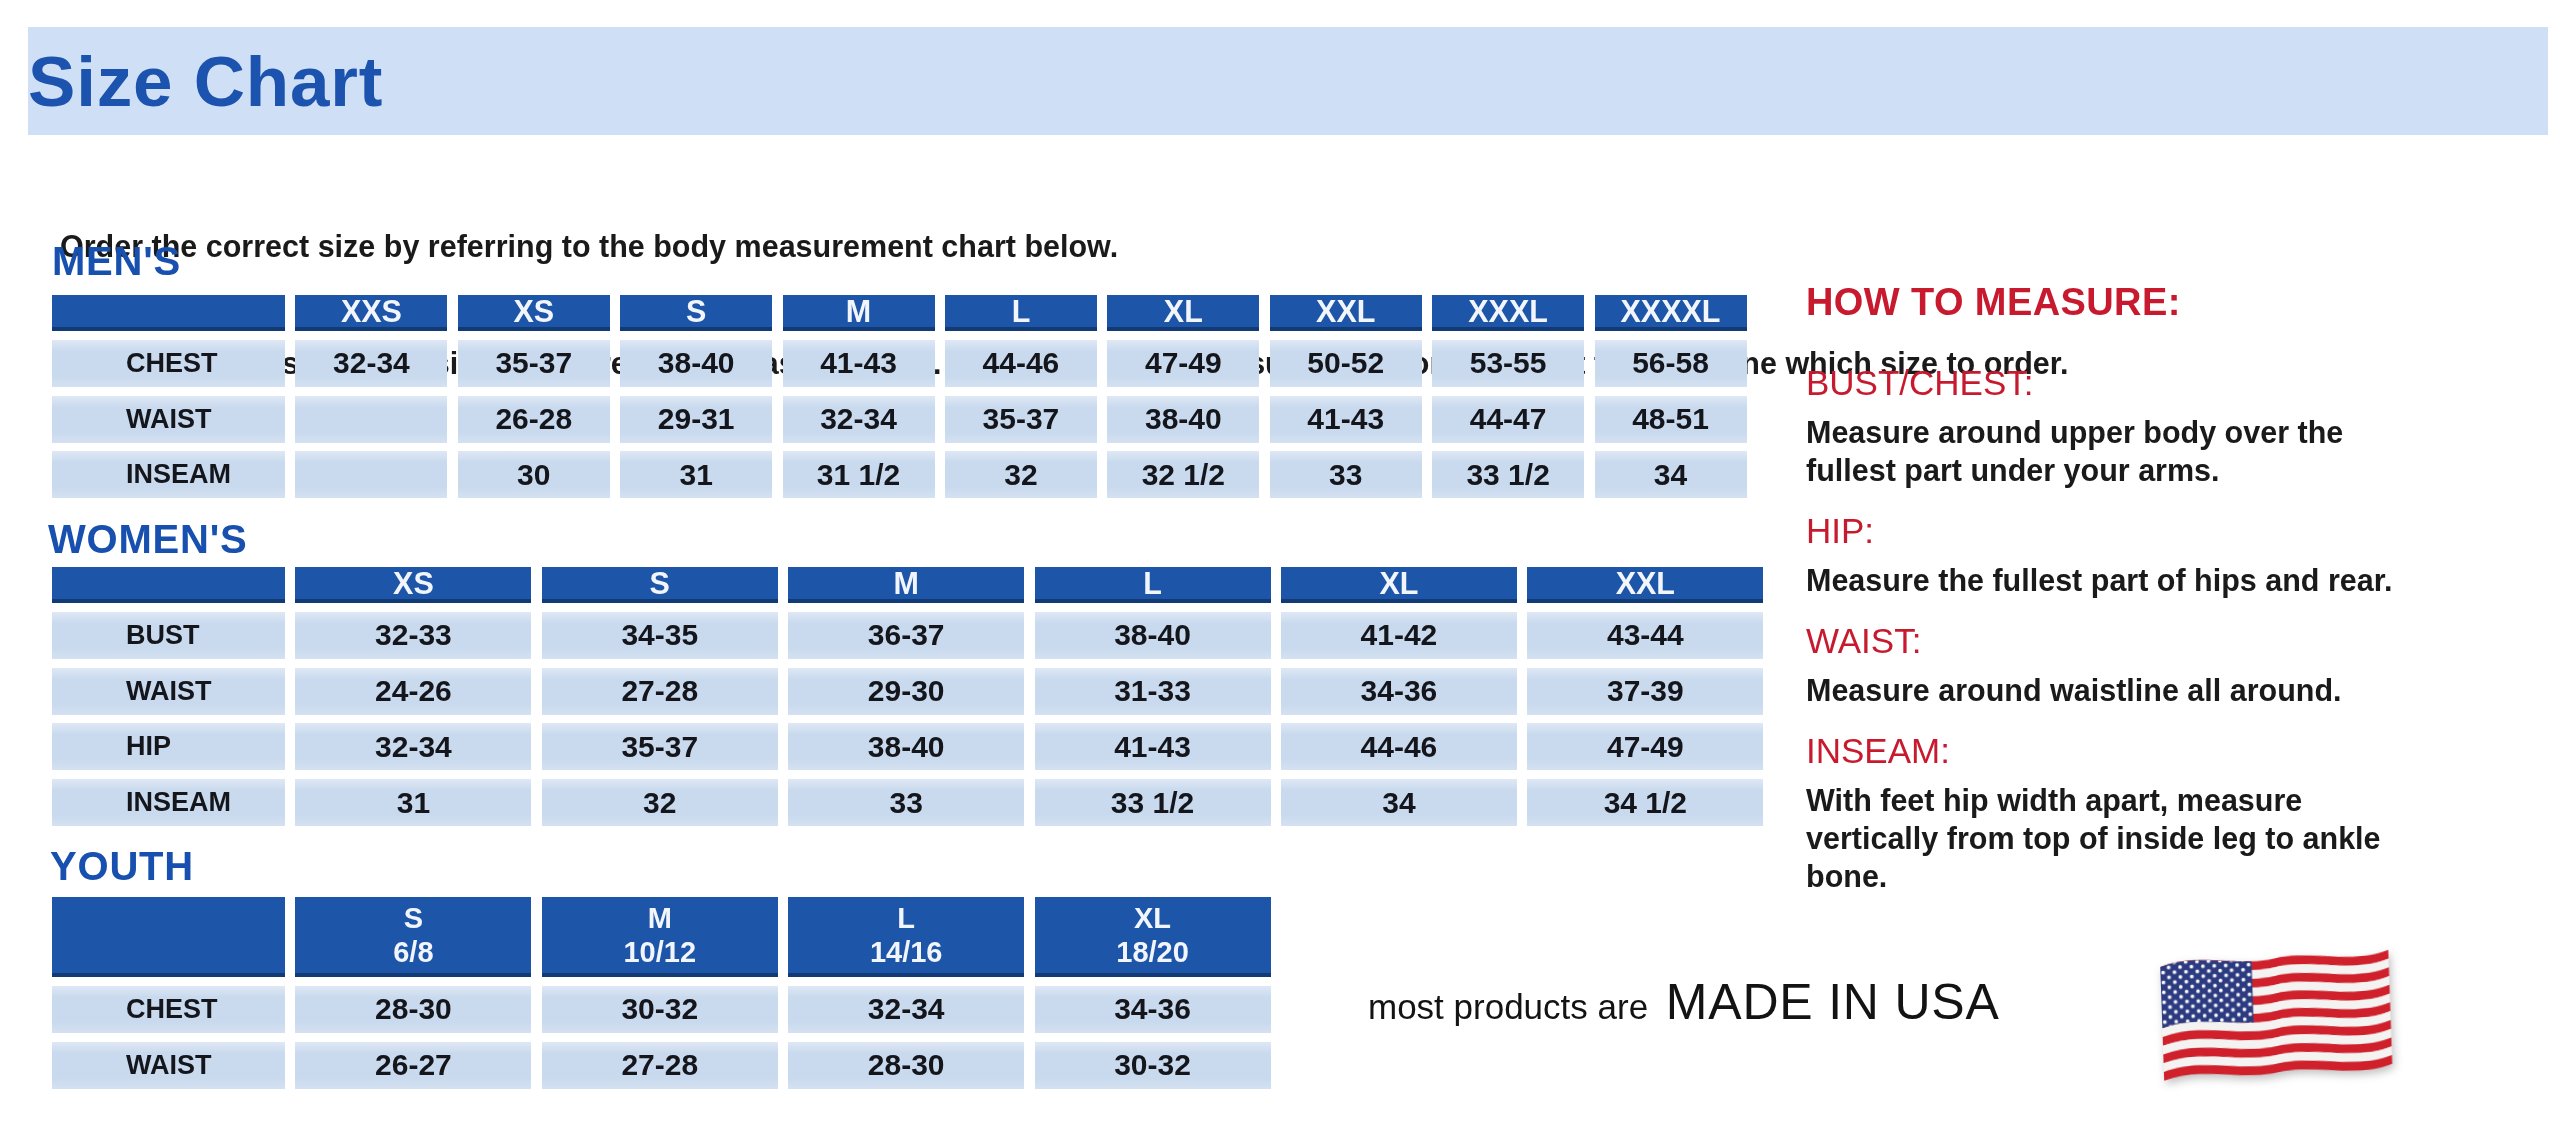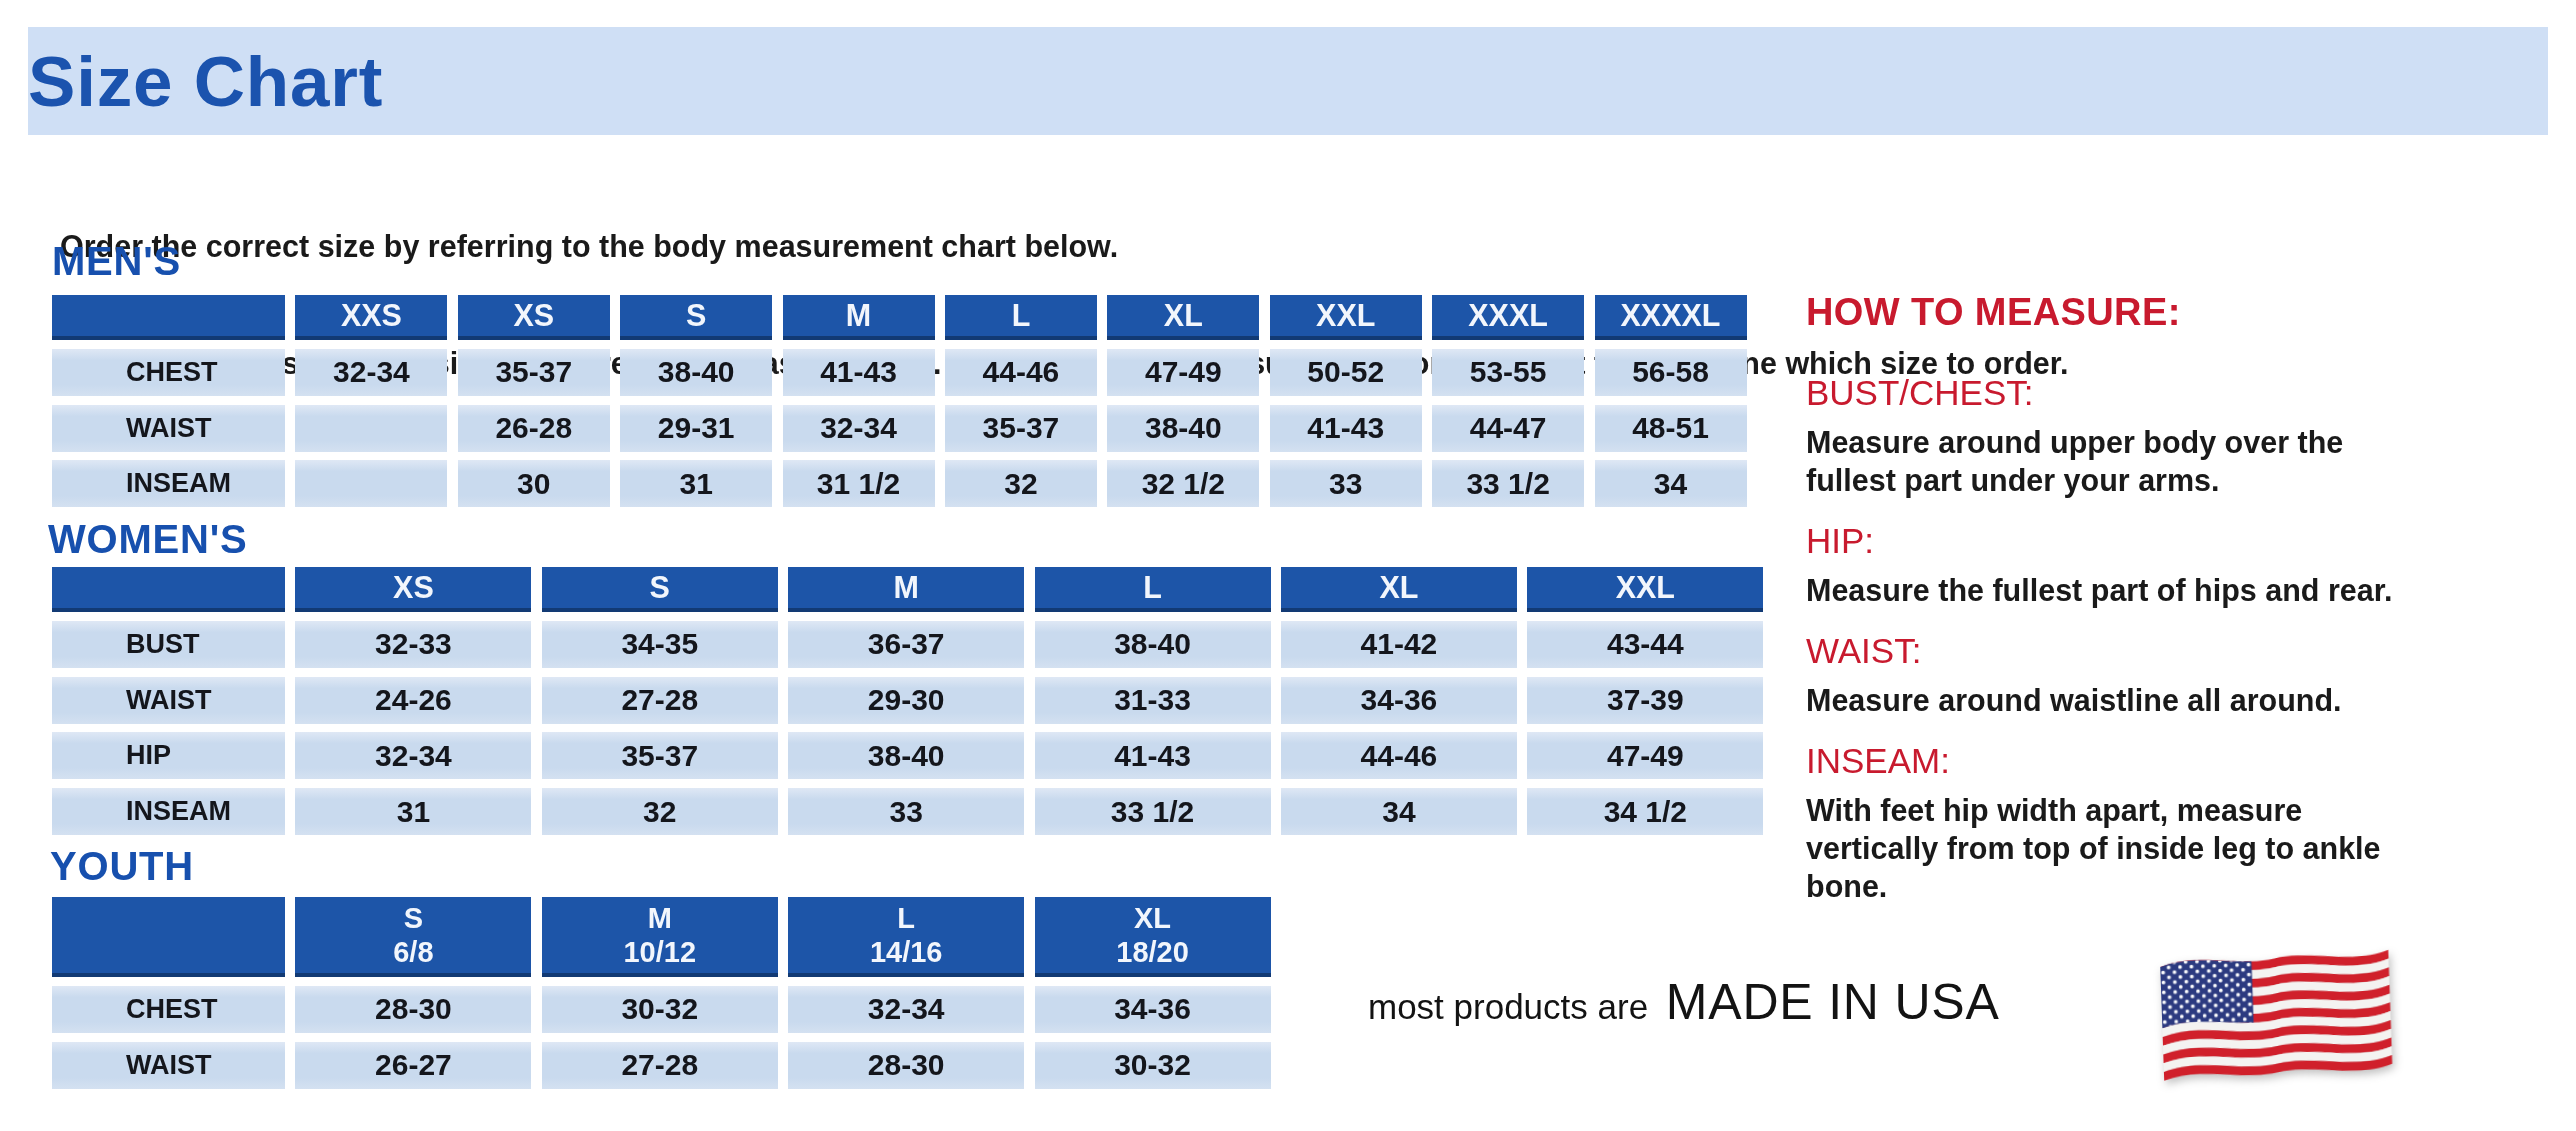--- a/index.html
+++ b/index.html
@@ -21,33 +21,33 @@
   .womens-title{left:48px;top:517px;}
   .youth-title{left:50px;top:844px;}
 
   
   .stable{position:absolute;display:flex;flex-direction:column;row-gap:8.8px;}
   .mens{left:52px;top:295px;--colw:152px;}
   .womens{left:52px;top:567px;--colw:236px;}
   .youth{left:52px;top:897px;--colw:236px;}
   .trow{display:flex;column-gap:10.4px;}
   .cell{box-sizing:border-box;flex:0 0 var(--colw);display:flex;align-items:center;justify-content:center;}
-  .hcell{height:45px;background:var(--table-header-bg);border-bottom:4.8px solid var(--table-header-border);
+  .hcell{height:36px;background:var(--table-header-bg);border-bottom:4.8px solid var(--table-header-border);
          color:var(--table-header-text);font-weight:700;font-size:30.5px;line-height:35px;
          white-space:pre-line;text-align:center;}
   .youth .hcell{height:80px;font-size:29px;line-height:34px;}
   .corner{flex:0 0 233px;}
   .lcell,.dcell{height:47px;
      background:linear-gradient(180deg,#dfe8f5 0%,var(--cell-bg) 24%,var(--cell-bg) 76%,#d4e1f1 100%);}
   .lcell{flex:0 0 233px;justify-content:flex-start;padding-left:74px;
          font-size:27px;font-weight:700;color:var(--cell-text);}
   .dcell{font-size:30px;font-weight:700;color:var(--cell-text);}
 
   
-  .howto{position:absolute;left:1806px;top:291px;width:770px;}
+  .howto{position:absolute;left:1806px;top:281px;width:770px;}
   .howto-title{font-size:38px;font-weight:800;color:var(--red);letter-spacing:0.4px;margin-bottom:39px;}
   .howto-label{font-size:35px;font-weight:500;color:var(--red);margin-bottom:9.6px;}
   .howto-text{font-size:30.5px;font-weight:600;color:var(--text-black);line-height:38px;margin-bottom:22.5px;max-width:754px;margin-top:8px;}
   .w-chest{max-width:626px;}
   .w-inseam{max-width:578px;margin-top:4.8px;}
 
   
   .footer{position:absolute;left:1368px;top:973px;display:flex;align-items:baseline;gap:17.7px;}
   .made-prefix{font-size:35px;font-weight:500;color:#131313;}
   .made-main{font-size:50px;font-weight:400;color:#131313;letter-spacing:0.8px;}

